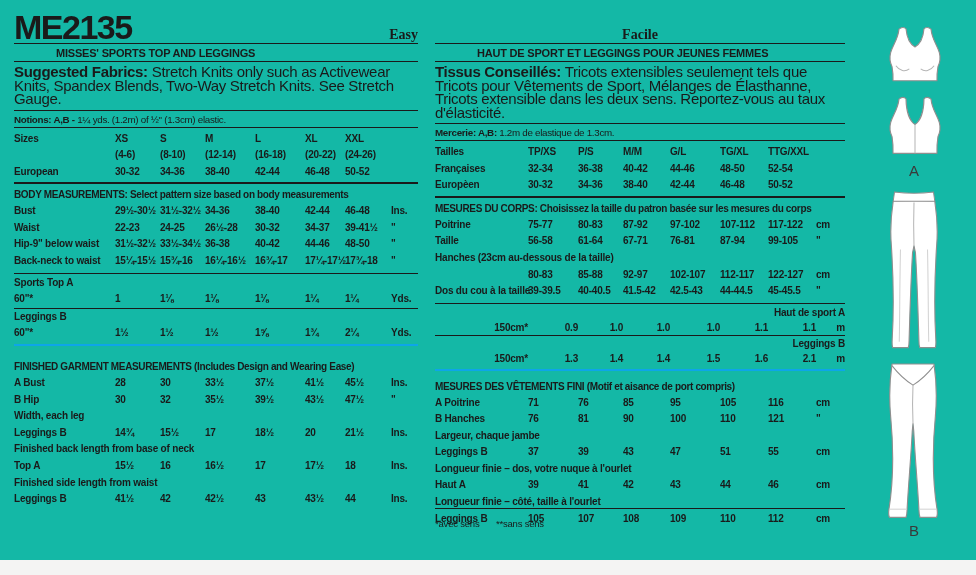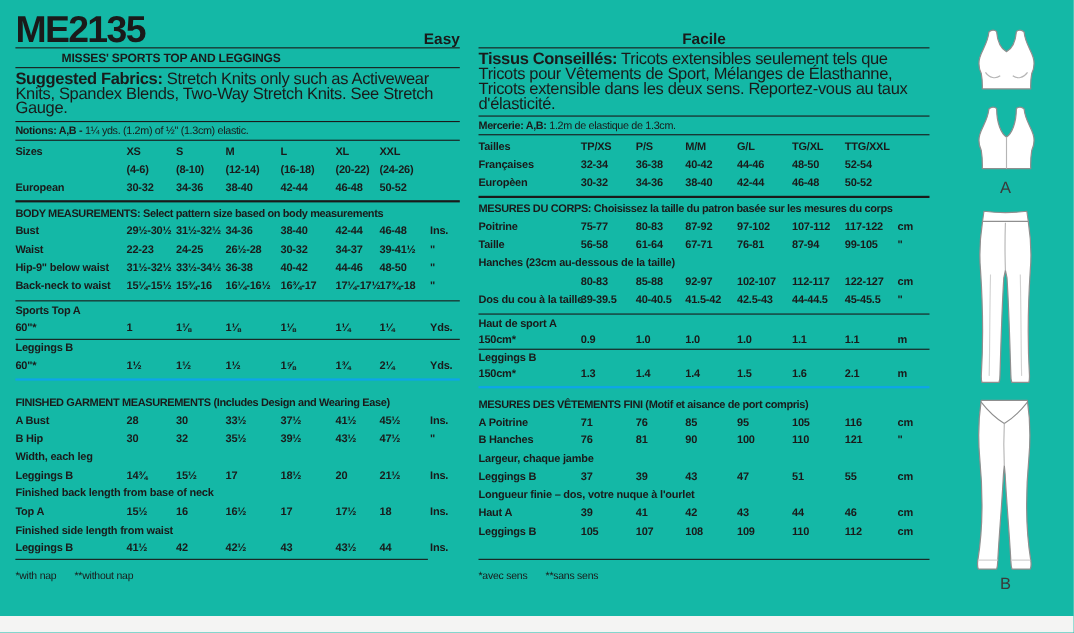--- a/index.html
+++ b/index.html
@@ -6,21 +6,21 @@
   body{width:976px;height:575px;background:#f4f4f3;font-family:"Liberation Sans",sans-serif;color:#1a1a1a;}
   .sheet{position:relative;width:976px;height:560px;background:#14b8a6;overflow:hidden;}
   .col{position:absolute;top:12px;}
   .col-en{left:14px;width:404px;}
   .col-fr{left:435px;width:410px;}
 
   .masthead{display:flex;justify-content:space-between;align-items:flex-end;height:30px;
             border-bottom:1px solid #1a1a1a;padding-bottom:1px;}
   .masthead-fr{justify-content:center;}
   .pattern-number{font-size:34px;font-weight:bold;letter-spacing:-1.5px;line-height:0.85;}
-  .difficulty{font-size:14px;font-weight:bold;line-height:1;}
+  .difficulty{font-size:14px;font-weight:bold;line-height:1;font-family:Liberation Serif, serif;}
 
   .title-bar{font-size:11px;font-weight:bold;letter-spacing:-0.2px;height:17px;line-height:19px;
              border-bottom:1px solid #1a1a1a;padding-left:42px;}
   .text-block{font-size:15px;letter-spacing:-0.3px;line-height:13.5px;padding:3px 0 4px;
               border-bottom:1px solid #1a1a1a;}
   .text-block .lead{font-weight:bold;}
   .notions{font-size:9.8px;letter-spacing:-0.3px;height:16px;line-height:17px;
            border-bottom:1px solid #1a1a1a;}
   .notions .lead{font-weight:bold;}
 
@@ -34,21 +34,21 @@
   .tunit{font-weight:bold;}
   .span-all{grid-column:1/-1;}
   .theading{font-weight:bold;font-size:10px;letter-spacing:-0.35px;height:17px;line-height:18px;white-space:nowrap;}
   .sep{border-bottom:1px solid #1a1a1a;}
 
   .sizes-table{padding:3px 0 2px;border-bottom:2px solid #1a1a1a;}
   .bodym-table{padding:2px 0 3px;border-bottom:1px solid #1a1a1a;}
   .yardage-table{padding:1px 0 2px;border-bottom:2px solid #0ea5e9;}
   .finished-table{padding-top:12px;}
   .col-fr .finished-table{padding-top:7px;}
-  .col-fr .yardage-table .trow{height:15.2px;line-height:15.2px;}
+  .col-fr .yardage-table .trow{height:15.2px;line-height:15.2px;text-align:right;}
 
   .footnote{position:absolute;left:0;top:496px;border-top:1px solid #1a1a1a;
             padding-top:9px;font-size:9.5px;letter-spacing:-0.2px;}
   .col-en .footnote{width:375px;}
   .col-fr .footnote{width:410px;}
   .footnote .fn2{margin-left:14px;}
 
   .illus{position:absolute;left:856px;top:14px;width:116px;height:550px;}
   .fig{position:absolute;}
   .fig-top-front{left:28px;top:12px;}
@@ -236,30 +236,27 @@
           <span class="tlabel">Leggings B</span>
           <span class="tval">41½</span>
           <span class="tval">42</span>
           <span class="tval">42½</span>
           <span class="tval">43</span>
           <span class="tval">43½</span>
           <span class="tval">44</span>
           <span class="tunit">Ins.</span>
         </div>
       </div>
-    <div class="footnote">
-      <span>*with nap</span>
-      <span class="fn2">**without nap</span>
-    </div>
   </div>
 
   <div class="col col-fr">
     <div class="masthead masthead-fr">
       <span class="difficulty">Facile</span>
     </div>
+    <div class="title-bar">HAUT DE SPORT ET LEGGINGS POUR JEUNES FEMMES</div>
     <div class="text-block">
       <span class="lead">Tissus Conseillés:</span>
       <span>Tricots extensibles seulement tels que Tricots pour Vêtements de Sport, Mélanges de Élasthanne, Tricots extensible dans les deux sens. Reportez-vous au taux d'élasticité.</span>
     </div>
     <div class="notions">
       <span class="lead">Mercerie: A,B:</span>
       <span>1.2m de elastique de 1.3cm.</span>
     </div>
     <div class="table sizes-table" id="fr-sizes">
         <div class="trow g-fr">
@@ -409,20 +406,23 @@
           <span class="tlabel">Haut A</span>
           <span class="tval">39</span>
           <span class="tval">41</span>
           <span class="tval">42</span>
           <span class="tval">43</span>
           <span class="tval">44</span>
           <span class="tval">46</span>
           <span class="tunit">cm</span>
         </div>
         <div class="trow g-fr">
+          <span class="tlabel span-all">Longueur finie – côté, taille à l'ourlet</span>
+        </div>
+        <div class="trow g-fr">
           <span class="tlabel">Leggings B</span>
           <span class="tval">105</span>
           <span class="tval">107</span>
           <span class="tval">108</span>
           <span class="tval">109</span>
           <span class="tval">110</span>
           <span class="tval">112</span>
           <span class="tunit">cm</span>
         </div>
       </div>

